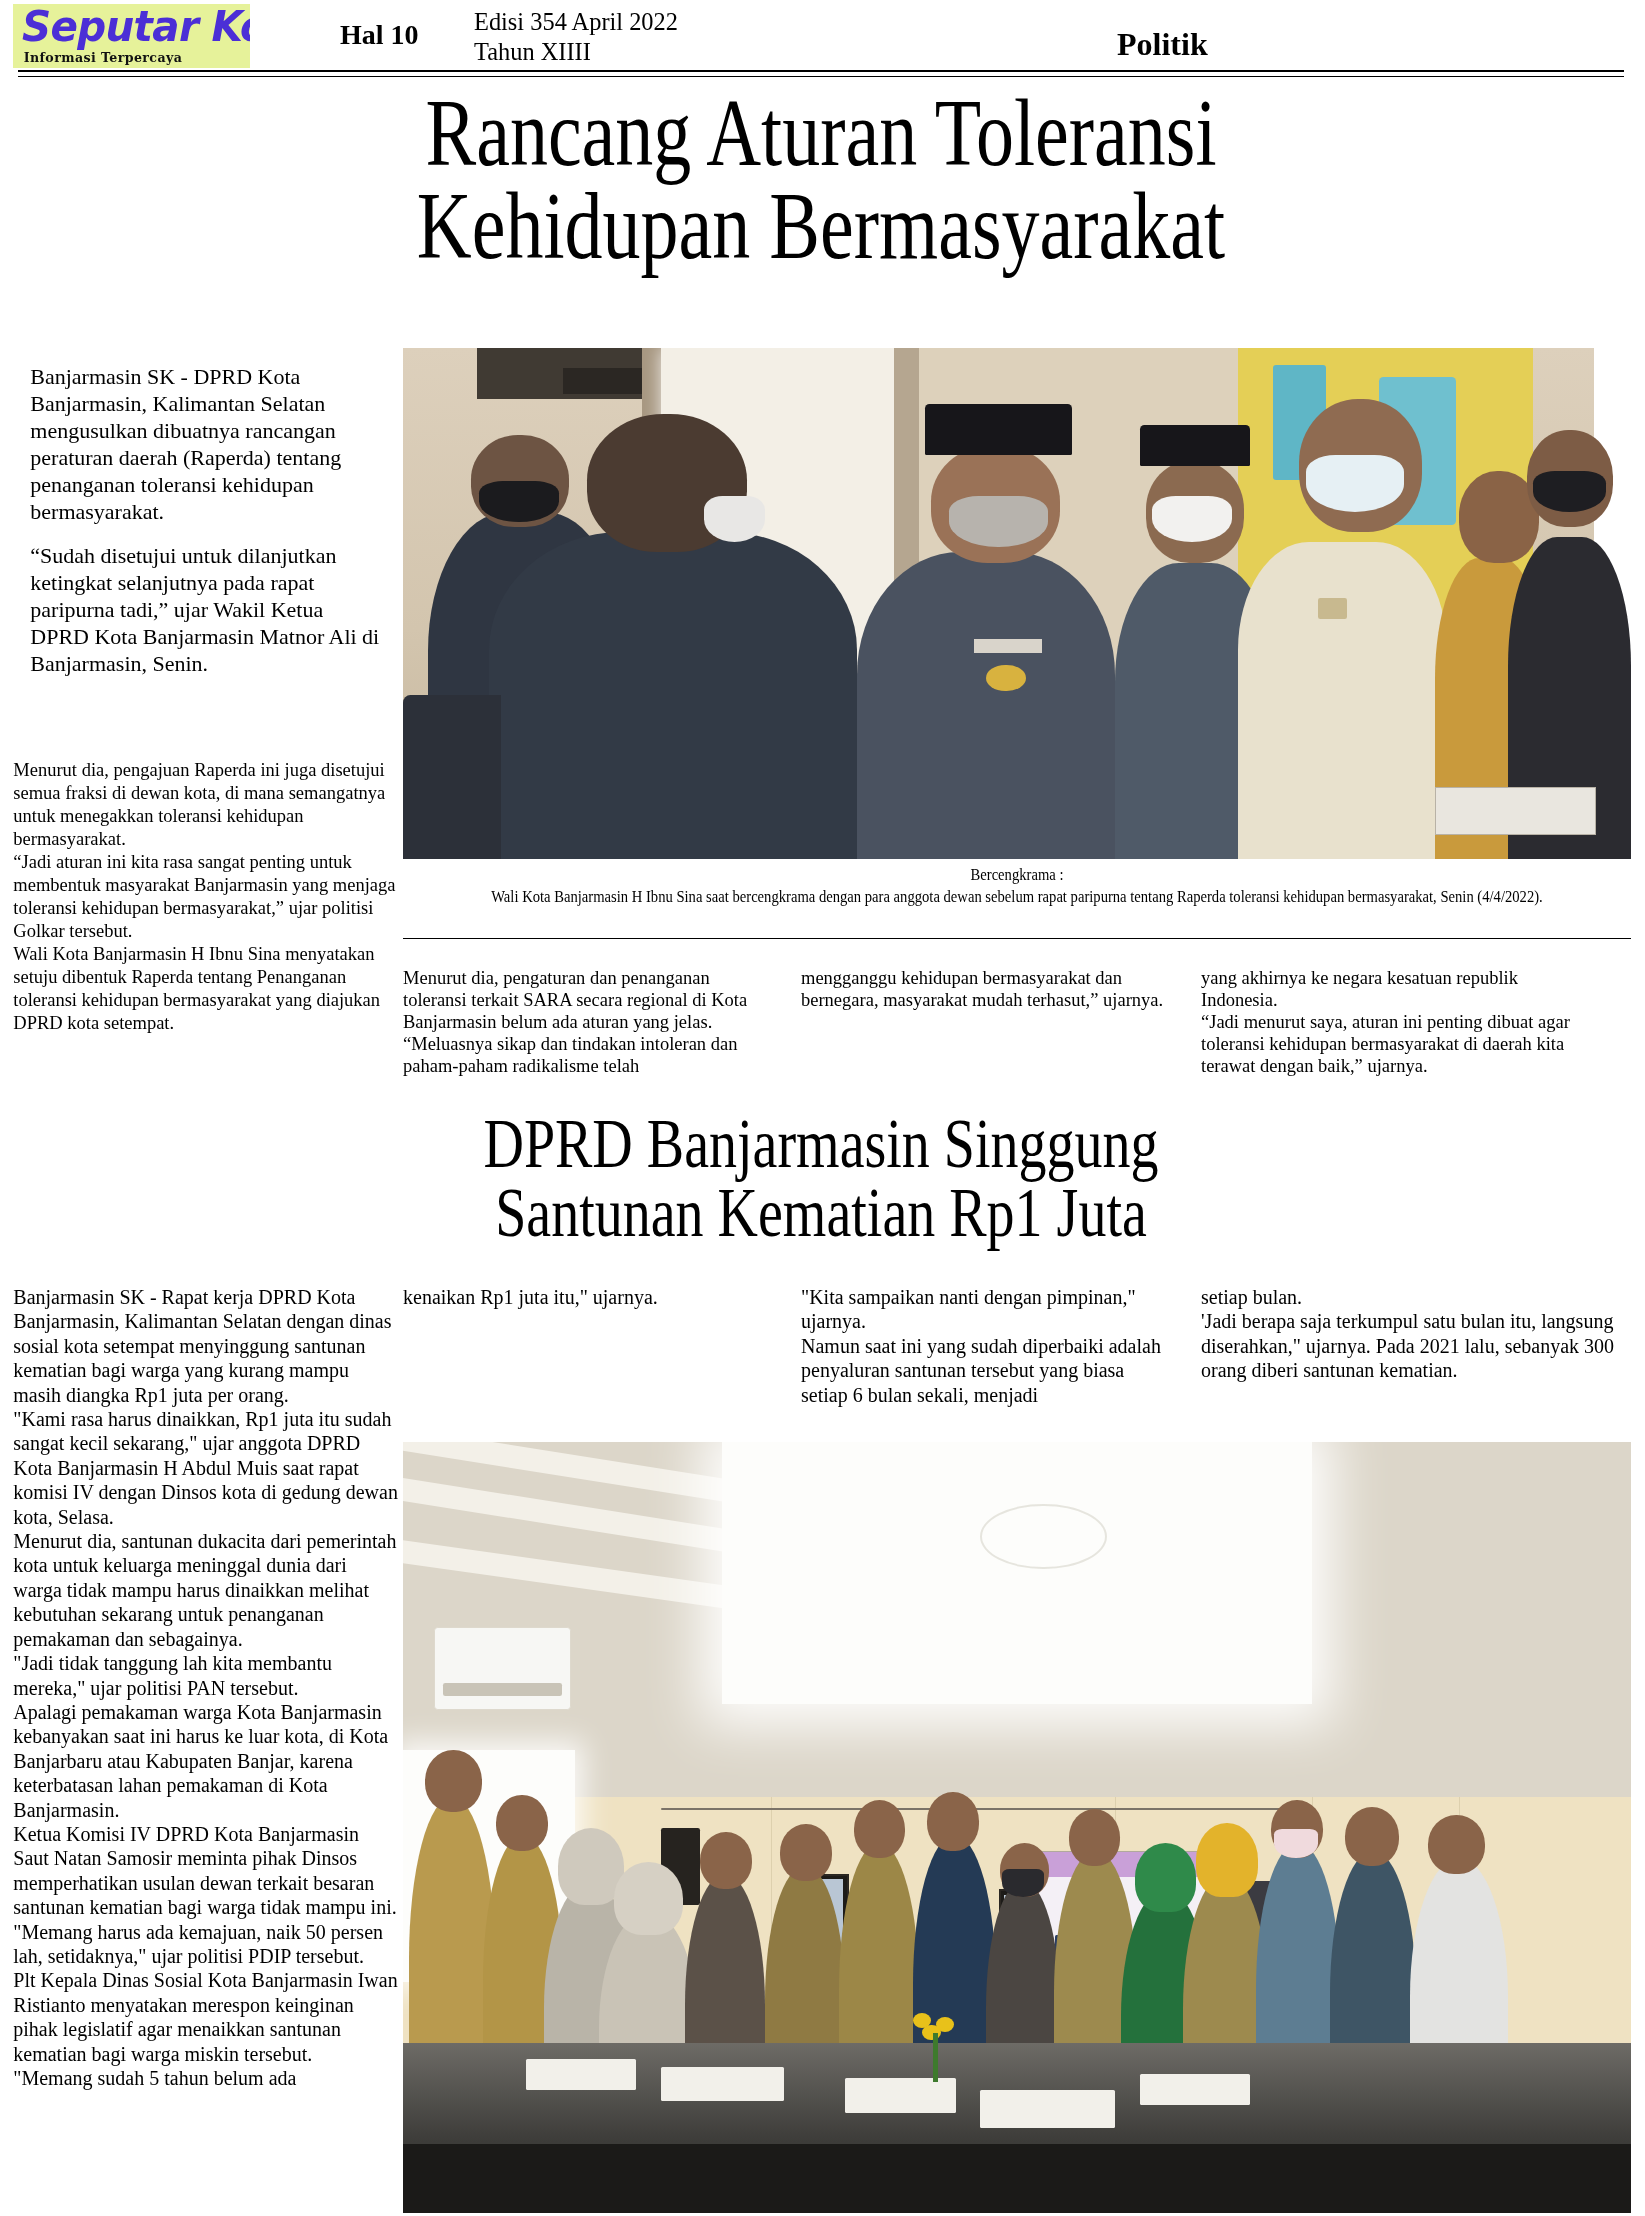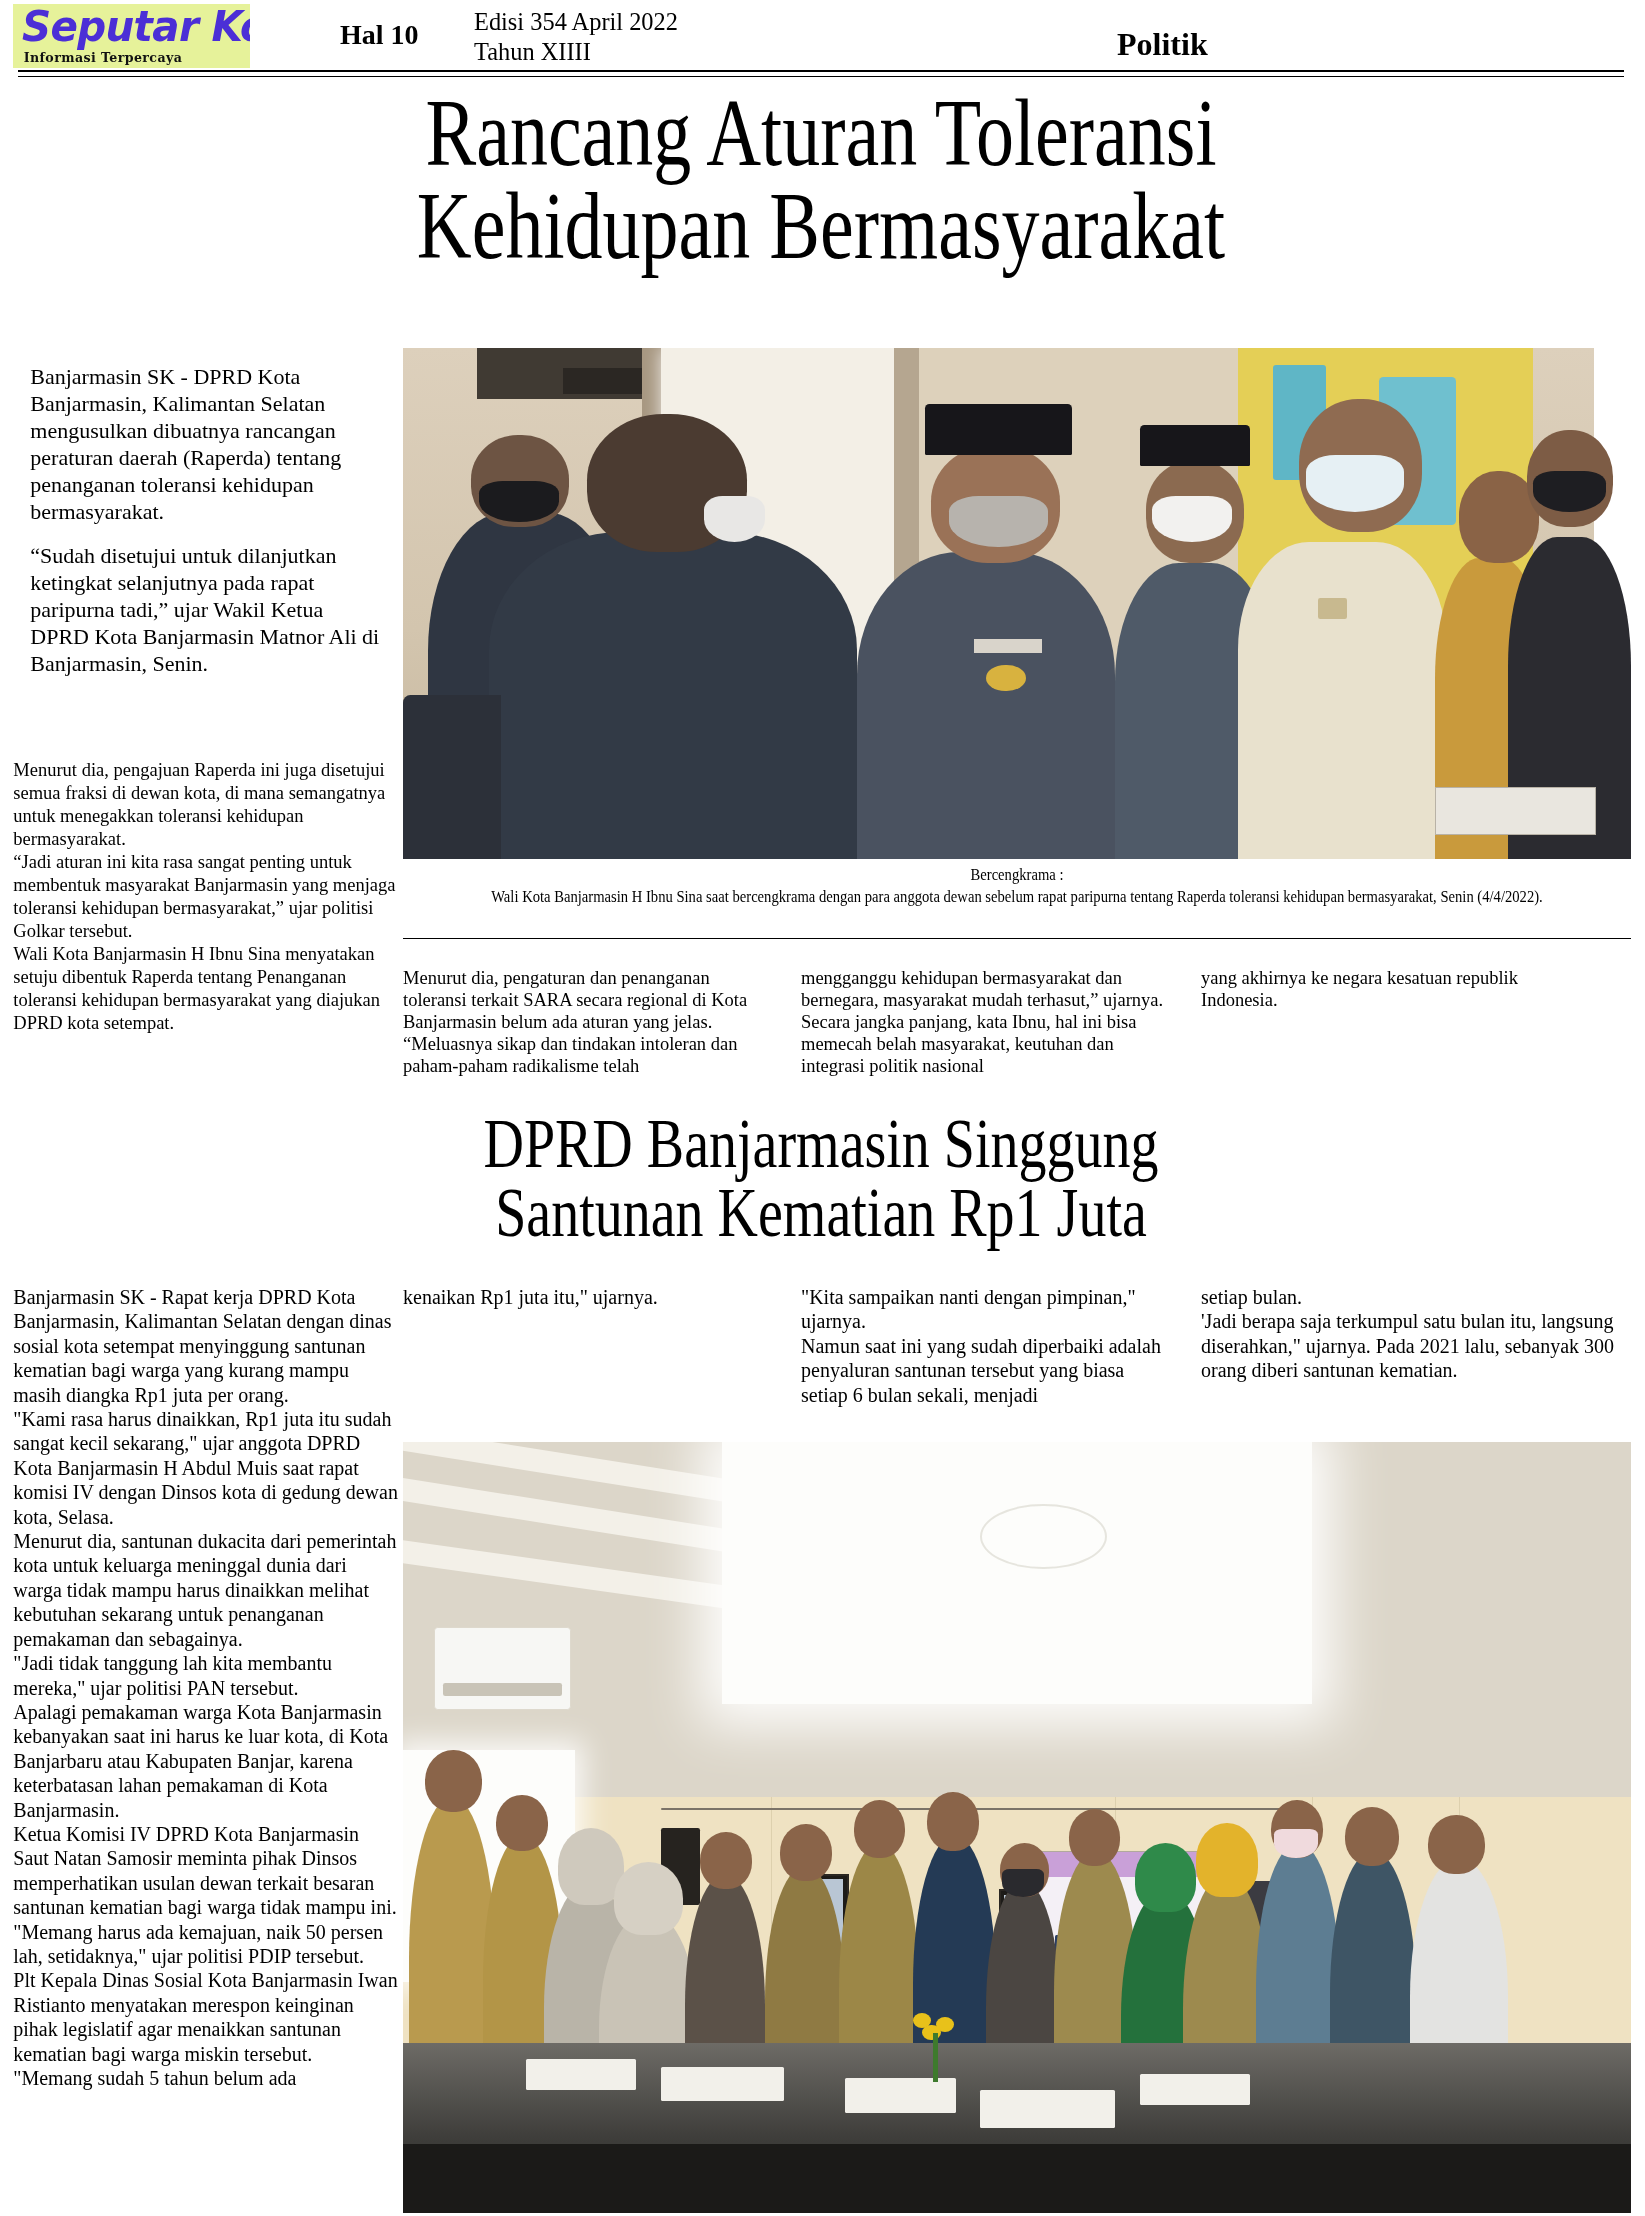--- a/index.html
+++ b/index.html
@@ -285,24 +285,24 @@
   </div>
   <div class="rule-cap"></div>
 
   <div class="a1cols">
     <div class="a1col" id="a1-c1">
         <p>Menurut dia, pengaturan dan penanganan toleransi terkait SARA secara regional di Kota Banjarmasin belum ada aturan yang jelas.</p>
         <p>“Meluasnya sikap dan tindakan intoleran dan paham-paham radikalisme telah</p>
       </div>
     <div class="a1col" id="a1-c2">
         <p>mengganggu kehidupan bermasyarakat dan bernegara, masyarakat mudah terhasut,” ujarnya.</p>
-        <p>Secara jangka panjang, kata Ibnu, hal ini bisa memecah belah masyarakat, keutuhan dan integrasi politik nasional</p>
       </div>
     <div class="a1col" id="a1-c3">
         <p>yang akhirnya ke negara kesatuan republik Indonesia.</p>
+        <p>“Jadi menurut saya, aturan ini penting dibuat agar toleransi kehidupan bermasyarakat di daerah kita terawat dengan baik,” ujarnya.</p>
       </div>
   </div>
 
   <div class="headline" id="headline-2">
     <span class="hl-line">DPRD Banjarmasin Singgung</span>
     <span class="hl-line">Santunan Kematian Rp1 Juta</span>
   </div>
 
   <div class="a2-left">
       <p>Banjarmasin SK  - Rapat kerja DPRD Kota Banjarmasin, Kalimantan Selatan dengan dinas sosial kota setempat menyinggung santunan kematian bagi warga yang kurang mampu masih diangka Rp1 juta per orang.</p>

